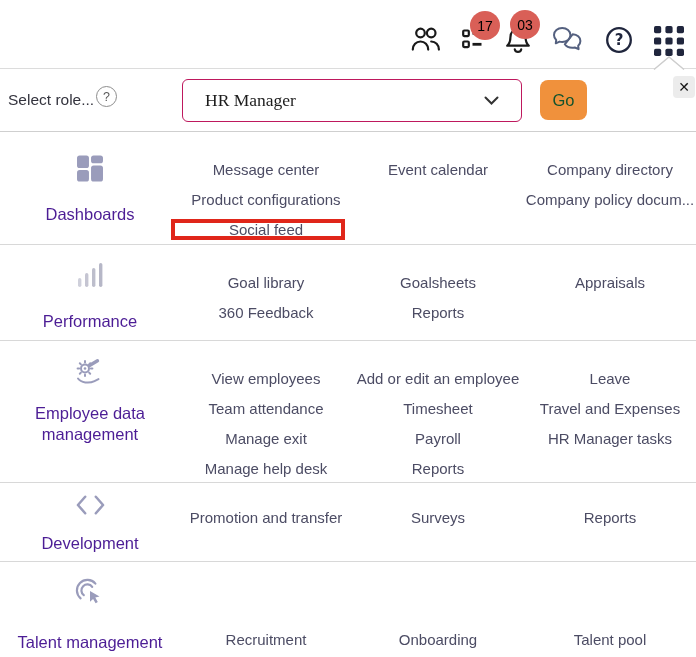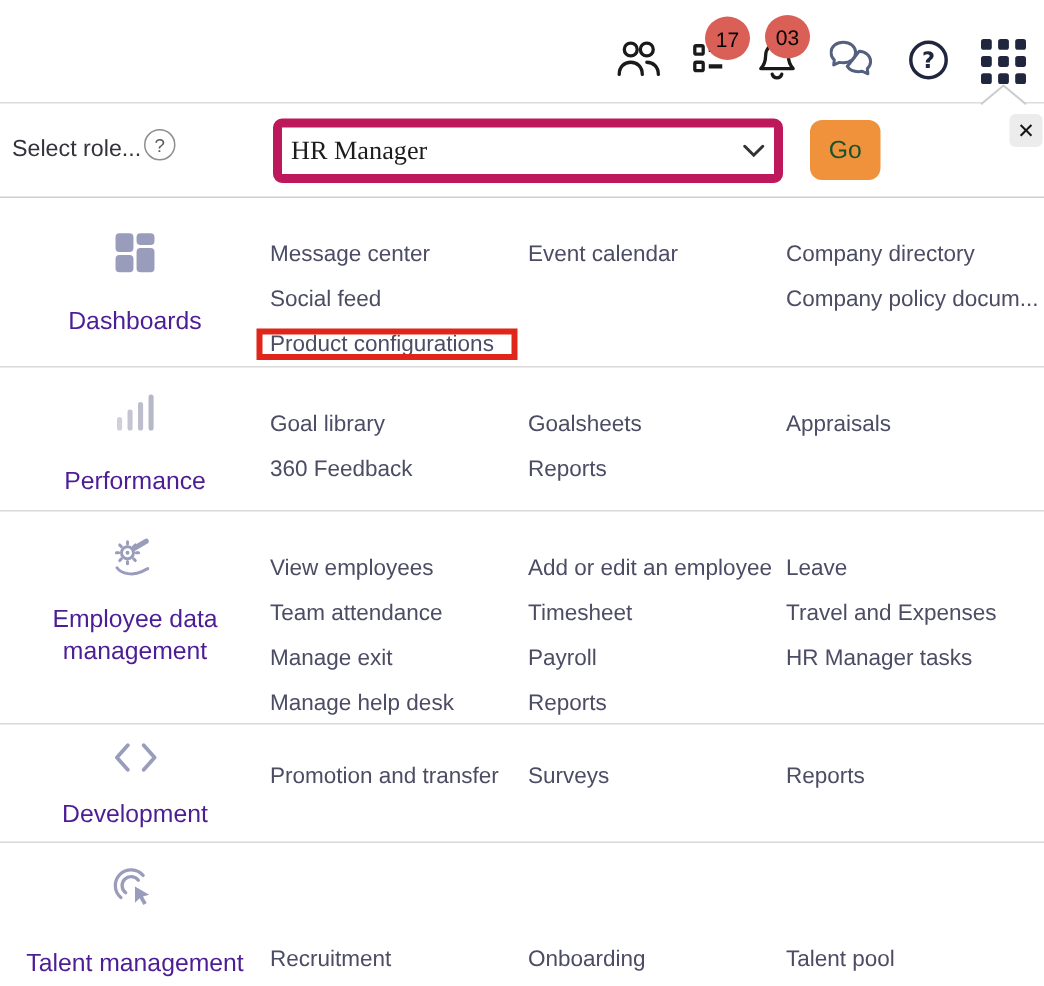--- a/index.html
+++ b/index.html
@@ -21,23 +21,23 @@
   
   .panel { position:absolute; top:68px; left:0; width:696px; height:417px; background:#fff;
     border-top:1px solid #dcdcdc; }
 
   
   .role-row { position:relative; width:100%; height:63px; border-bottom:1px solid #cfcfcf; }
   .role-label { position:absolute; left:8px; top:22px; font-size:15.5px; color:#33333d; }
   .role-help { position:absolute; left:96px; top:17px; width:21px; height:21px; border:1.5px solid #8d8d8d;
     border-radius:50%; color:#5a5a5a; font-size:12.5px; display:flex; align-items:center; justify-content:center; cursor:pointer; }
   .role-select { position:absolute; left:182px; top:10px; width:340px; height:43px; background:#fff;
-    border:6px solid #be185d; border-radius:6px; cursor:pointer;
+    border:1px solid #be185d; border-radius:6px; cursor:pointer;
     font-family:"Liberation Serif","DejaVu Serif",serif; font-size:17.5px; color:#1c1c1c;
-    display:flex; align-items:center; padding:0 6px; }
+    display:flex; align-items:center; padding:0 22px; }
   .role-select .chev { margin-left:auto; display:inline-flex; }
   .go-btn { position:absolute; left:540px; top:11px; width:47px; height:40px; background:#f0913c;
     border:none; border-radius:8px; color:#14532d; font-size:16.5px; font-family:inherit; cursor:pointer; }
   .close-btn { position:absolute; right:1px; top:7px; width:22px; height:22px; background:#ececec;
     border-radius:4px; display:flex; align-items:center; justify-content:center;
     font-size:14px; font-weight:bold; color:#141414; cursor:pointer; }
 
   
   .sec { position:relative; width:100%; border-bottom:1px solid #d8d8d8; }
   #sec-dashboards { height:113px; }
@@ -51,21 +51,21 @@
   #sec-dashboards .sec-icon { top:23px; }   #sec-dashboards .sec-label { top:72px; }
   #sec-performance .sec-icon { top:16px; }  #sec-performance .sec-label { top:66px; }
   #sec-employee .sec-icon { top:16px; }     #sec-employee .sec-label { top:62px; left:15px; width:150px; }
   #sec-development .sec-icon { top:11px; }  #sec-development .sec-label { top:50px; }
   #sec-talent .sec-icon { top:16px; }       #sec-talent .sec-label { top:70px; }
 
   .col { position:absolute; top:23px; width:172px; }
   #sec-development .col { top:20px; }
   #sec-talent .col { top:24px;margin-top:39px; }
   .col.c1 { left:180px; } .col.c2 { left:352px; } .col.c3 { left:524px; }
-  .mlink { height:30px; line-height:30px; font-size:15px; color:#4c4c64; white-space:nowrap; cursor:pointer; }
+  .mlink { height:30px; line-height:30px; font-size:15px; color:#4c4c64; white-space:nowrap; cursor:pointer;text-align:center; }
 
   .highlight-box { position:absolute; left:171px; top:87px; width:174px; height:21px;
     border:4px solid #e0261a; z-index:5; pointer-events:none; }
 
   svg { display:block; }
 </style>
 </head>
 <body>
 
 <div class="stage">
@@ -159,22 +159,22 @@
         <svg width="28" height="27" viewBox="0 0 26 26" fill="#9a9cbb">
           <rect x="0.5" y="0.5" width="11.5" height="12" rx="2.5"></rect>
           <rect x="0.5" y="14.5" width="11.5" height="11" rx="2.5"></rect>
           <rect x="14" y="0.5" width="11.5" height="7.5" rx="2.5"></rect>
           <rect x="14" y="10" width="11.5" height="15.5" rx="2.5"></rect>
         </svg>
       </span>
       <span class="sec-label">Dashboards</span>
       <div class="col c1">
         <div class="mlink">Message center</div>
+        <div class="mlink">Product configurations</div>
         <div class="mlink">Social feed</div>
-        <div class="mlink">Product configurations</div>
       </div>
       <div class="col c2">
         <div class="mlink">Event calendar</div>
       </div>
       <div class="col c3">
         <div class="mlink">Company directory</div>
         <div class="mlink">Company policy docum...</div>
       </div>
       <div class="highlight-box"></div>
     </div>

